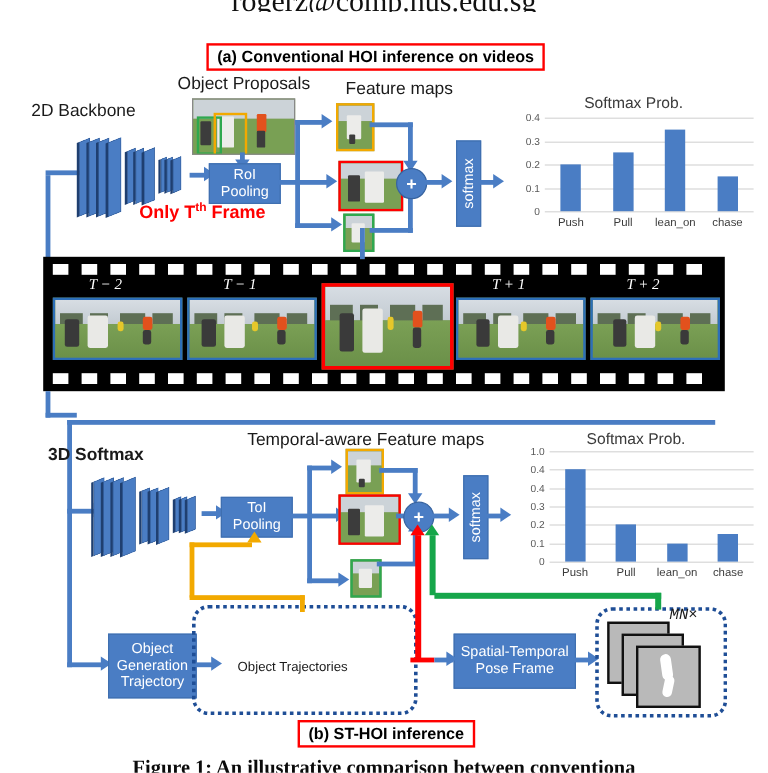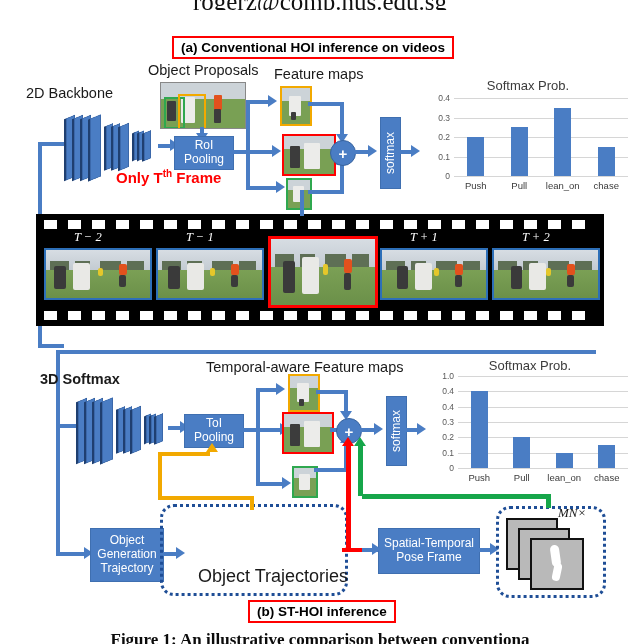--- a/index.html
+++ b/index.html
@@ -123,21 +123,21 @@
 <div class="line abs" style="left:200px;top:127px;width:4px;height:8px;"></div>
 <div class="ah abs ah-d" style="left:196px;top:133px;"></div>
 
 <div class="proc abs" style="left:174px;top:136px;width:58px;height:32px;flex-direction:column;">
   <span>RoI</span>
   <span>Pooling</span>
 </div>
 
 <div class="abs lbl red" style="left:116px;top:168px;"><span>Only T</span><sup style="font-size:10px;">th</sup><span> Frame</span></div>
 
-<div class="abs lbl" style="left:274px;top:66px;">Feature maps</div>
+<div class="abs lbl" style="left:288px;top:66px;">Feature maps</div>
 
 <div class="line abs" style="left:232px;top:150px;width:18px;height:4px;"></div>
 <div class="line abs" style="left:246px;top:100px;width:4px;height:90px;"></div>
 <div class="line abs" style="left:246px;top:100px;width:24px;height:4px;"></div>
 <div class="line abs" style="left:246px;top:186px;width:32px;height:4px;"></div>
 <div class="line abs" style="left:250px;top:150px;width:24px;height:4px;"></div>
 <div class="ah abs ah-r" style="left:268px;top:95px;"></div>
 <div class="ah abs ah-r" style="left:272px;top:145px;"></div>
 <div class="ah abs ah-r" style="left:276px;top:181px;"></div>
 
@@ -445,21 +445,21 @@
 <div class="proc abs" style="left:90px;top:528px;width:72px;height:52px;flex-direction:column;">
   <span>Object</span>
   <span>Generation</span>
   <span>Trajectory</span>
 </div>
 <div class="line abs" style="left:162px;top:552px;width:18px;height:4px;"></div>
 <div class="ah abs ah-r" style="left:176px;top:547px;"></div>
 
 <div class="dashbox" style="left:160px;top:504px;width:182px;height:86px;"></div>
 <div class="abs" id="traj-slices" style="left:168px;top:510px;width:168px;height:56px;"></div>
-<div class="abs lbl" style="left:198px;top:566px;font-size:18px;">Object Trajectories</div>
+<div class="abs lbl" style="left:198px;top:550px;font-size:11px;">Object Trajectories</div>
 
 <div class="line orange abs" style="left:250px;top:496px;width:4px;height:14px;"></div>
 <div class="line orange abs" style="left:158px;top:496px;width:96px;height:4px;"></div>
 <div class="line orange abs" style="left:158px;top:452px;width:4px;height:46px;"></div>
 <div class="line orange abs" style="left:158px;top:452px;width:52px;height:4px;"></div>
 <div class="ah abs ah-u orange" style="left:206px;top:443px;"></div>
 
 <div class="line red abs" style="left:342px;top:548px;width:20px;height:4px;"></div>
 <div class="line red abs" style="left:346px;top:446px;width:5px;height:104px;"></div>
 <div class="ah abs ah-u red" style="left:342px;top:437px;"></div>
@@ -473,21 +473,21 @@
 <div class="line abs" style="left:478px;top:548px;width:16px;height:4px;"></div>
 <div class="ah abs ah-r" style="left:490px;top:543px;"></div>
 
 <div class="dashbox" style="left:496px;top:506px;width:104px;height:86px;"></div>
 <div class="posecard" style="left:506px;top:518px;width:48px;height:48px;"></div>
 <div class="posecard" style="left:518px;top:528px;width:48px;height:48px;"></div>
 <div class="posecard" style="left:530px;top:538px;width:50px;height:48px;">
   <div style="position:absolute;left:19px;top:5px;width:9px;height:22px;background:#fff;border-radius:5px;transform:rotate(-8deg);"></div>
   <div style="position:absolute;left:21px;top:23px;width:8px;height:18px;background:#fff;border-radius:4px;transform:rotate(12deg);"></div>
 </div>
-<div class="abs lbl" style="left:558px;top:505px;font-family:Liberation Serif, serif;font-style:italic;font-size:13px;">MN×</div>
+<div class="abs lbl" style="left:558px;top:505px;font-family:Liberation Mono, monospace;font-style:italic;font-size:13px;">MN×</div>
 
 <div class="line green abs" style="left:546px;top:494px;width:5px;height:14px;"></div>
 <div class="line green abs" style="left:362px;top:494px;width:189px;height:5px;"></div>
 <div class="line green abs" style="left:358px;top:446px;width:5px;height:50px;"></div>
 <div class="ah abs ah-u green" style="left:354px;top:437px;"></div>
 
 <div class="abs title-box" style="left:248px;top:600px;">(b) ST-HOI inference</div>
 
 <div class="abs" id="caption">Figure 1: An illustrative comparison between conventiona</div>
 

